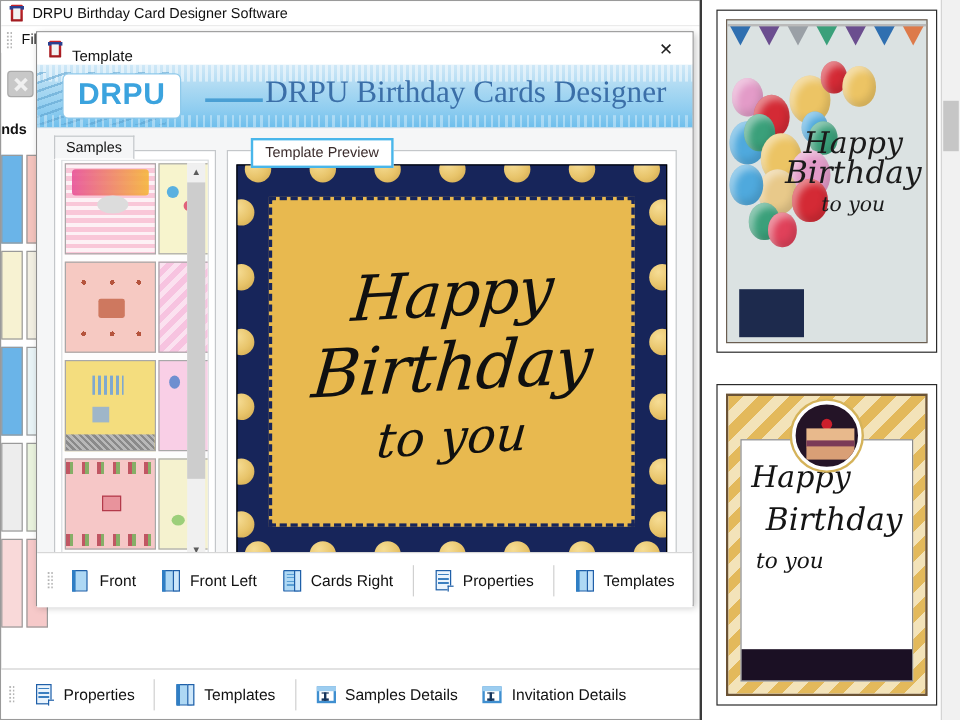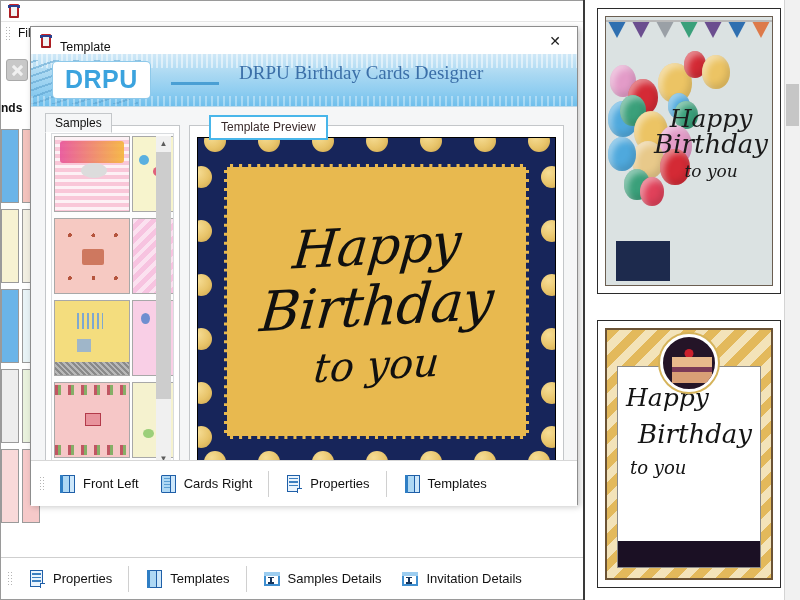--- a/index.html
+++ b/index.html
@@ -95,22 +95,22 @@
     box-shadow: 0 0 0 1px #8ec9ea;
   }
   .drpu-logo span {
     font-size: 25px; font-weight: 800; letter-spacing: .5px;
     color: #3ba3de; font-family: "Liberation Sans", sans-serif;
   }
   .banner-rule {
     position:absolute; left:140px; top:28px; width:48px; height:3px; background:#4a9fd4;
   }
   .banner-title {
-    position:absolute; left: 208px; top: 8px; right: 4px;
-    font-family: "Liberation Serif", serif; font-size: 19px; color: #3b6fa8;
+    position:absolute; left: 190px; top: 8px; right: 4px;
+    font-family: "Liberation Serif", serif; font-size: 26px; color: #3b6fa8;
     white-space: nowrap;
   }
 
   .dlg-body { position:relative; height: 399px; background:#f5f6f7; }
 
   
   .samples-group {
     position:absolute; left: 14px; top: 18px; width: 135px; height: 350px;
     border: 1px solid #c4c7ca; background: #ffffff;
   }
@@ -267,20 +267,21 @@
 <div id="root">
 
   <div class="main-window">
 
     <div class="main-titlebar">
       <span class="app-icon">
         <span class="ai-b"></span>
           <span class="ai-t"></span>
           <span class="ai-w"></span>
       </span>
+      <span class="main-title-text">DRPU Birthday Card Designer Software</span>
     </div>
 
     <div class="main-menubar">
       <span class="grip"></span>
       <span class="menu-item">File</span>
     </div>
 
     <div class="tool-btn-ghost"></div>
 
     <div class="bg-tab-label">nds</div>
@@ -462,20 +463,27 @@
               <span class="script-l2">Birthday</span>
               <span class="script-l3">to you</span>
             </div>
           </div>
         </div>
       </div>
 
       <div class="dlg-toolbar">
         <span class="grip" style="margin-right:4px;"></span>
 
+        <div class="tb-item">
+          <span class="ico">
+            <span class="ico-page"></span>
+              <span class="ico-spine"></span>
+          </span>
+          <span>Front</span>
+        </div>
 
         <div class="tb-item">
           <span class="ico">
             <span class="ico-page"></span>
               <span class="ico-spine"></span>
               <span class="ico-right"></span>
           </span>
           <span>Front Left</span>
         </div>
 

